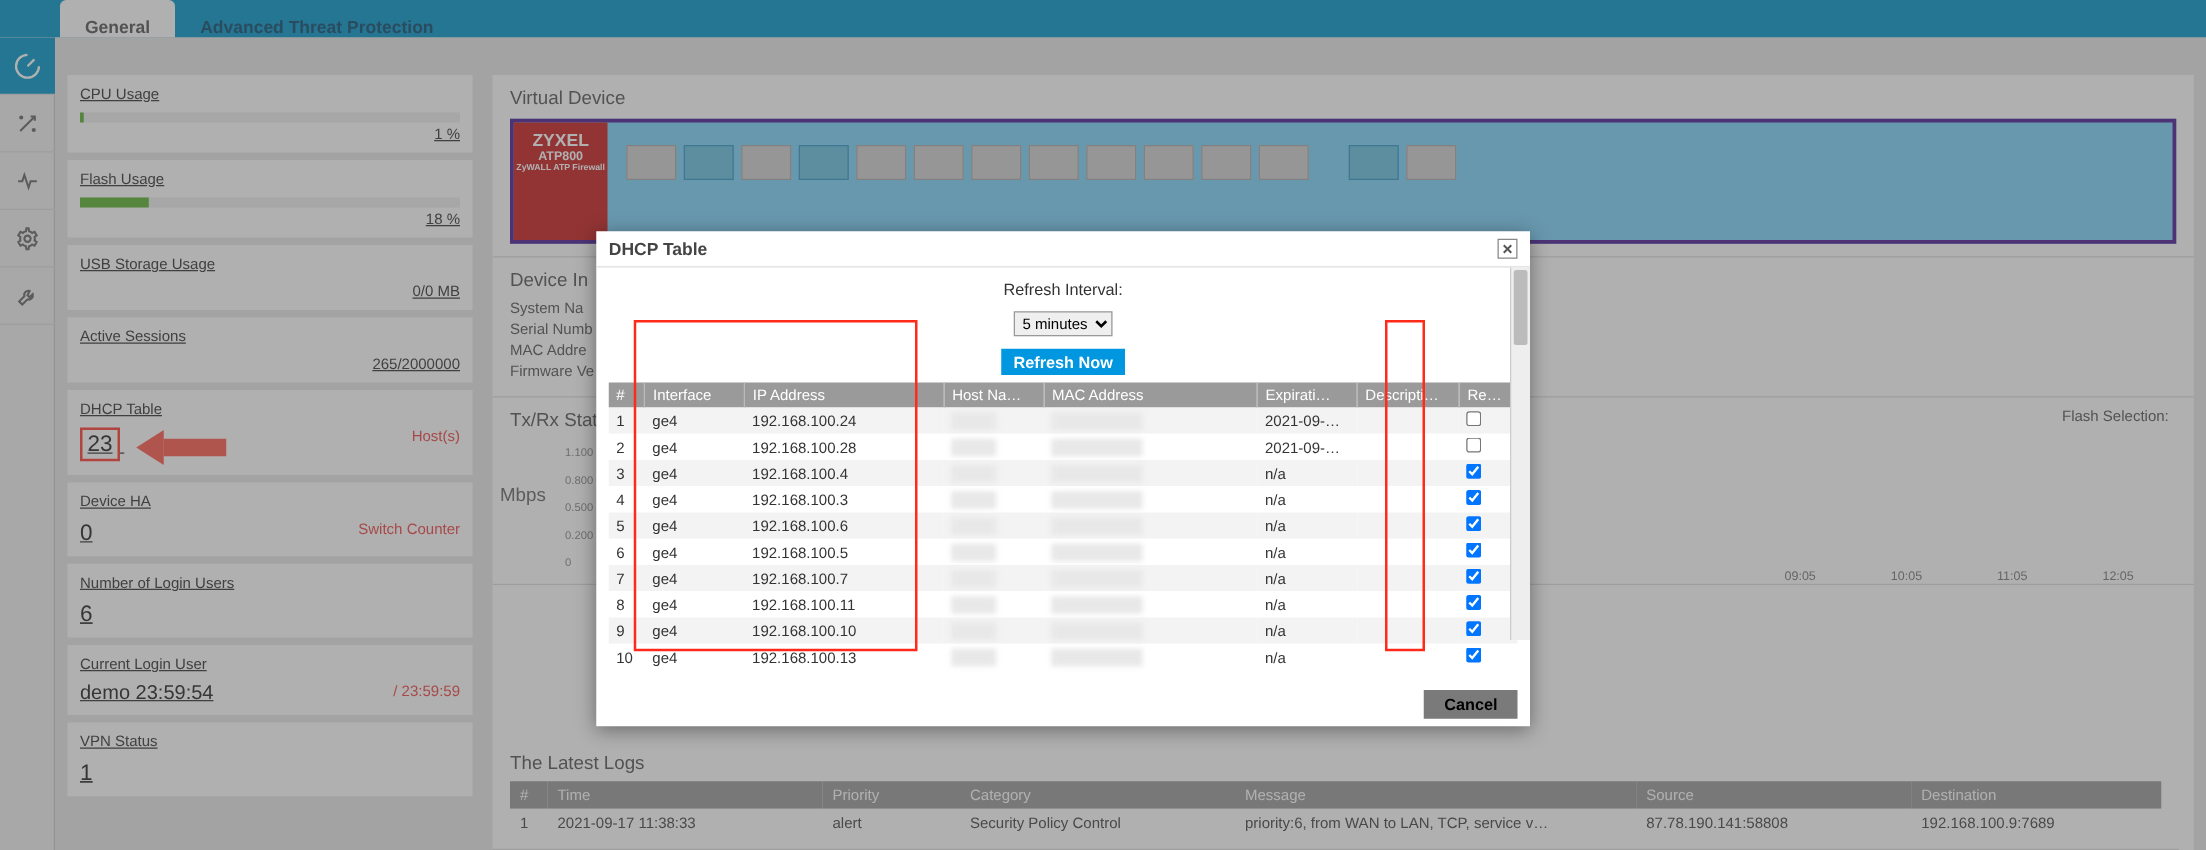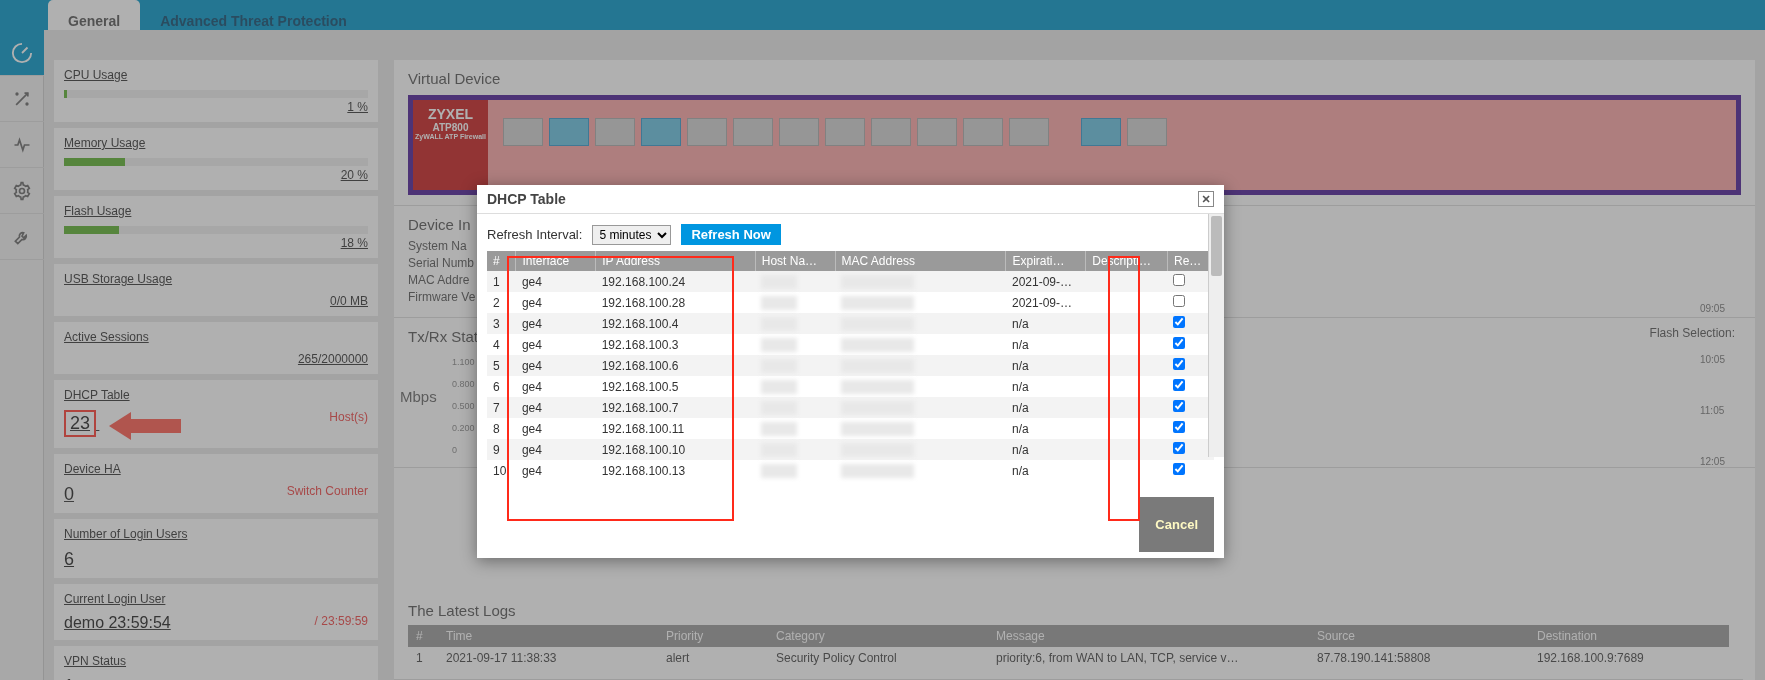--- a/index.html
+++ b/index.html
@@ -24,60 +24,60 @@
 .twoline .big{font-size:18px;color:#222;}
 .twoline .sub{float:right;font-size:12px;color:#ef4444;}
 .hl{border:2px solid #ff3b30;padding:1px 4px;display:inline-block;}
 .arrow{display:inline-block;vertical-align:middle;margin-left:10px;}
 .arrow-shape{display:flex;align-items:center;}
 .arrow-shaft{width:50px;height:14px;background:#ff5a4d;}
 .arrow-head{width:0;height:0;border-top:14px solid transparent;border-bottom:14px solid transparent;border-right:22px solid #ff5a4d;}
 .rightpane{position:absolute;top:30px;left:350px;right:10px;bottom:0;background:#fff;}
 .section{border-bottom:1px solid #ddd;padding:10px 14px;font-size:13px;color:#555;}
 .section h3{font-weight:normal;font-size:15px;color:#555;margin-bottom:6px;}
-.devimg{background:#fca5a5;height:100px;border:5px solid #4c1d95;position:relative;margin-top:8px;}
+.devimg{background:#7dd3fc;height:100px;border:3px solid #4c1d95;position:relative;margin-top:8px;}
 .zyx{position:absolute;left:0;top:0;bottom:0;width:75px;background:#c81e1e;color:#fff;text-align:center;font-size:10px;padding-top:6px;font-weight:bold;}
 .zyx .m{font-size:14px;}
 .ports{position:absolute;left:90px;right:20px;top:18px;bottom:10px;}
 .prow{display:flex;gap:6px;}
 .pslot{width:40px;height:28px;background:#d0d0d0;border:1px solid #aaa;}
 .pslot.lit{background:#66c2e0;border-color:#3399cc;}
 .info-line{display:flex;font-size:12px;color:#555;margin:3px 0;}
 .info-line .lab{width:120px;}
 .info-line .vlink{color:#0077aa;text-decoration:underline;}
 .logs{position:absolute;left:0;right:12px;bottom:0;}
 .logs table{width:100%;font-size:12px;border-collapse:collapse;}
 .logs th{background:#999;color:#fff;font-weight:normal;text-align:left;padding:4px 8px;}
 .logs td{padding:4px 8px;color:#444;background:#fff;}
 .port-sel{position:absolute;right:20px;top:8px;font-size:12px;color:#555;}
 
 .dlg{position:absolute;z-index:100;left:477px;top:185px;width:747px;background:#fff;box-shadow:0 3px 15px rgba(0,0,0,.4);}
 .dlg-h{display:flex;justify-content:space-between;align-items:center;padding:6px 10px;font-size:14px;font-weight:bold;color:#444;border-bottom:1px solid #ddd;}
 .dlg-close{width:16px;height:16px;border:1px solid #888;display:flex;align-items:center;justify-content:center;font-size:11px;cursor:pointer;color:#555;}
 .dlg-body{padding:10px;position:relative;}
-.refresh-row{font-size:13px;color:#333;display:flex;align-items:center;gap:10px;margin-bottom:6px;}
+.refresh-row{font-size:13px;color:#333;display:flex;align-items:center;gap:10px;margin-bottom:6px;flex-direction:column;}
 .refresh-row select{border:1px solid #999;font-size:12px;padding:1px 2px;}
 .btn-blue{background:#0096e0;color:#fff;border:none;padding:3px 10px;font-size:13px;font-weight:bold;cursor:pointer;}
 .dt{width:100%;border-collapse:collapse;font-size:12px;}
 .dt th{background:#9a9a9a;color:#fff;font-weight:normal;text-align:left;padding:3px 6px;border-right:1px solid #bbb;}
 .dt td{padding:3px 6px;color:#333;}
 .dt tr:nth-child(odd) td{background:#f3f3f3;}
 .dt tr:nth-child(even) td{background:#fff;}
 .blur{background:#e8e8e8;color:transparent;filter:blur(2px);}
 .cbx{width:12px;height:12px;}
 .redbox{position:absolute;border:2px solid #ff2a1a;pointer-events:none;}
 .rb1{left:30px;top:42px;width:227px;height:265px;}
 .rb2{left:631px;top:42px;width:32px;height:265px;}
 .dlg-f{display:flex;justify-content:flex-end;padding:6px 10px;}
-.btn-grey{background:#7a7a7a;color:#fef9c3;border:none;padding:20px 16px;font-size:13px;font-weight:bold;cursor:pointer;}
+.btn-grey{background:#7a7a7a;color:#000000;border:none;padding:4px 16px;font-size:13px;font-weight:bold;cursor:pointer;}
 .vscroll{position:absolute;right:0;top:0;bottom:34px;width:16px;background:#eee;border-left:1px solid #ccc;}
 .vscroll .thumb{position:absolute;left:2px;right:2px;top:2px;height:60px;background:#bbb;border-radius:2px;}
 .tx-chart{position:relative;height:90px;margin:6px 0 2px 44px;}
 .tx-ylab{position:absolute;left:0;top:0;font-size:9px;color:#888;line-height:22px;}
-.tx-axis{position:absolute;right:30px;bottom:0;font-size:10px;color:#777;display:flex;gap:40px;flex-direction:column;}
+.tx-axis{position:absolute;right:48px;bottom:0;font-size:10px;color:#777;display:flex;gap:60px;}
 </style>
 </head>
 <body>
 
 <div class="page">
   <div class="topbar"></div>
   <div class="tabs">
     <div class="tab active">General</div>
     <div class="tab inactive">Advanced Threat Protection</div>
   </div>
@@ -116,27 +116,20 @@
   </div>
 
   <div class="main">
     <div class="statcol">
       <div class="card">
         <div class="title">CPU Usage</div>
         <div class="bar">
             <span style="width:1%"></span>
           </div>
         <div class="val">1 %</div>
-      </div>
-      <div class="card">
-        <div class="title">Memory Usage</div>
-        <div class="bar">
-            <span style="width:20%"></span>
-          </div>
-        <div class="val">20 %</div>
       </div>
       <div class="card">
         <div class="title">Flash Usage</div>
         <div class="bar">
             <span style="width:18%"></span>
           </div>
         <div class="val">18 %</div>
       </div>
       <div class="card">
         <div class="title">USB Storage Usage</div>

